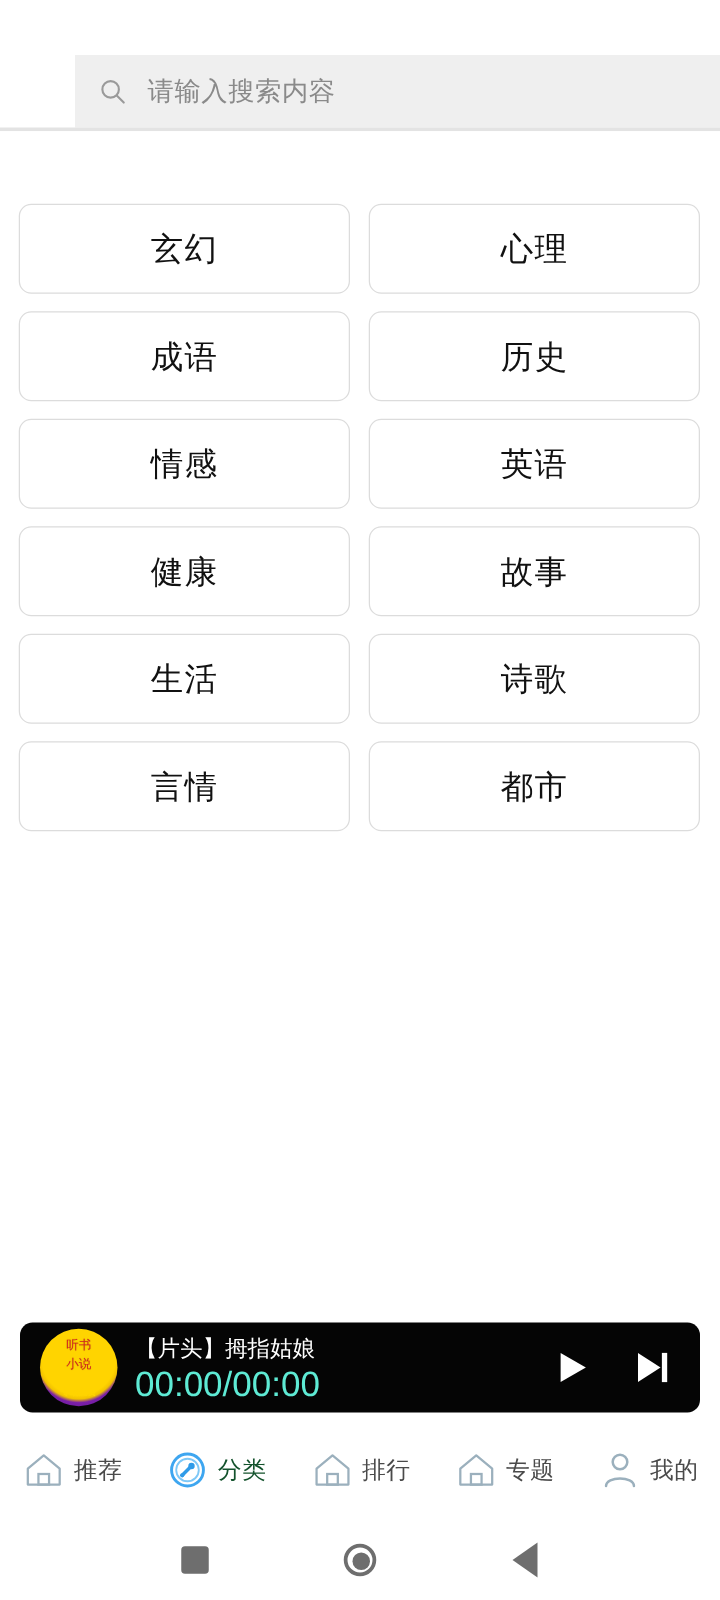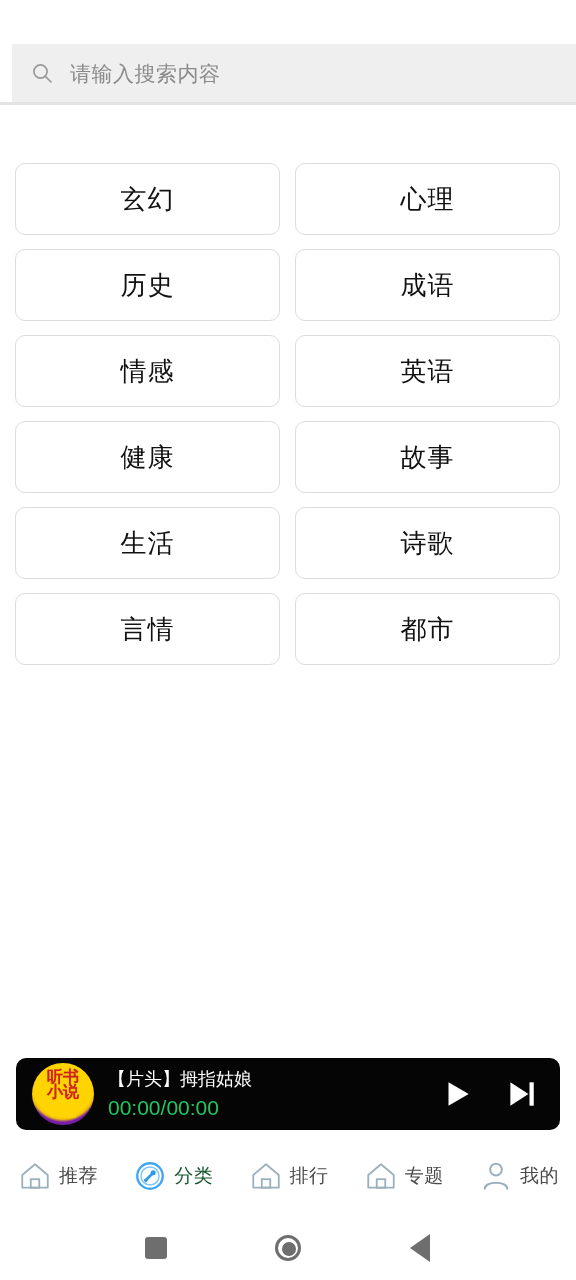--- a/index.html
+++ b/index.html
@@ -22,20 +22,21 @@
   .status-spacer { height: 44px; background: #ffffff; flex: 0 0 auto; }
 
   
   .search-wrap {
     flex: 0 0 auto;
     height: 58px;
     background: #ffffff;
     padding-left: 12px;
     display: flex;
     align-items: stretch;
+    margin-left: 48px;
   }
   .search-field {
     flex: 1;
     background: #efefef;
     display: flex;
     align-items: center;
     padding-left: 18px;
     gap: 16px;
   }
   .search-icon { width: 24px; height: 24px; flex: 0 0 auto; display: block; }
@@ -94,21 +95,21 @@
     border-radius: 50%;
     flex: 0 0 auto;
     background: radial-gradient(circle at 50% 38%, #ffd400 0%, #ffd400 60%, #f2c200 66%, #7a1fa8 72%, #5d1694 100%);
     position: relative;
     overflow: hidden;
     display: flex; flex-direction: column;
     align-items: center; justify-content: flex-start;
     padding-top: 6px;
   }
   .thumb-l1, .thumb-l2 {
-    font-size: 16px; font-weight: bold; color: #d42020;
+    font-size: 10px; font-weight: normal; color: #d42020;
     line-height: 15px; letter-spacing: 0px;
     text-shadow: 0 0 1px rgba(0,0,0,.25);
   }
   .thumb-band {
     position: absolute;
     left: 0; right: 0; bottom: 6px;
     text-align: center;
     font-size: 7px;
     font-weight: bold;
     color: #ffd400;
@@ -124,22 +125,22 @@
   }
   .player-title {
     color: #ffffff;
     font-size: 18px;
     line-height: 26px;
     white-space: nowrap;
     overflow: hidden;
     text-overflow: ellipsis;
   }
   .player-time {
-    color: #22c55e;
-    font-size: 21px;
+    color: #5eead4;
+    font-size: 28px;
     line-height: 28px;
     letter-spacing: 0px;
   }
   .player-ctrls { display: flex; align-items: center; gap: 30px; flex: 0 0 auto; padding-right: 8px; }
   .ctrl { width: 34px; height: 34px; cursor: pointer; display: block; }
 
   
   .tabbar {
     flex: 0 0 auto;
     height: 80px;
@@ -189,22 +190,22 @@
       </svg>
       <span class="search-placeholder">请输入搜索内容</span>
     </div>
   </div>
   <div class="search-divider"></div>
 
   <div class="scroll-area">
     <div class="grid">
       <div class="cat-btn">玄幻</div>
       <div class="cat-btn">心理</div>
+      <div class="cat-btn">成语</div>
       <div class="cat-btn">历史</div>
-      <div class="cat-btn">成语</div>
       <div class="cat-btn">情感</div>
       <div class="cat-btn">英语</div>
       <div class="cat-btn">健康</div>
       <div class="cat-btn">故事</div>
       <div class="cat-btn">生活</div>
       <div class="cat-btn">诗歌</div>
       <div class="cat-btn">言情</div>
       <div class="cat-btn">都市</div>
     </div>
   </div>

